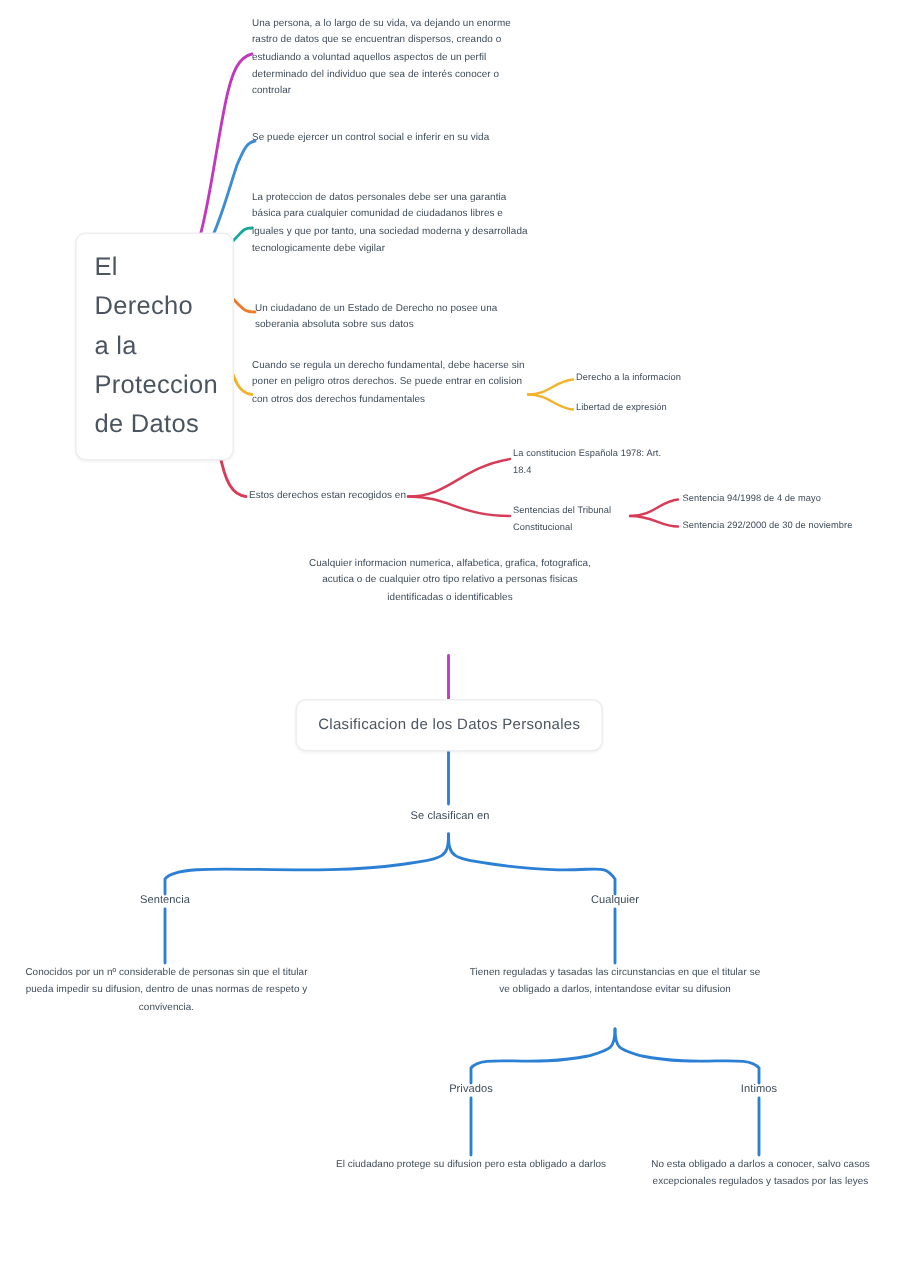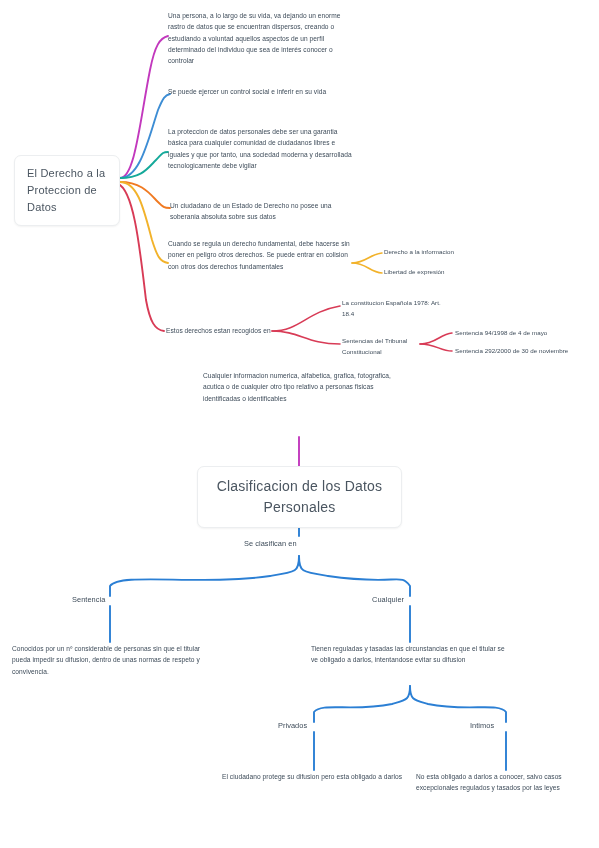--- a/index.html
+++ b/index.html
@@ -14,46 +14,47 @@
   #canvas{position:absolute;left:0;top:0;width:599px;height:848px;}
   svg.lines{position:absolute;left:0;top:0;width:599px;height:848px;pointer-events:none;}
   .node{position:absolute;box-sizing:border-box;}
 
   .rootbox{
     background:#ffffff;
     border:1px solid #eceef0;
     border-radius:7px;
     box-shadow:0 1px 2px rgba(0,0,0,0.05);
     color:#4a5560;
-    font-size:11px;
+    font-size:17px;
     line-height:1.55;
     padding:9px 12px;
     letter-spacing:0.2px;
+    margin-left:36px;
   }
   .topicbox{
     background:#ffffff;
     border:1px solid #eceef0;
     border-radius:7px;
     box-shadow:0 1px 2px rgba(0,0,0,0.05);
     color:#4a5560;
-    font-size:14px;
+    font-size:10px;
     line-height:1.5;
     padding:9px 14px;
     text-align:center;
     letter-spacing:0.2px;
   }
   .txt{
     font-size:6.6px;
     line-height:1.72;
     color:#3d4b59;
     letter-spacing:0.05px;
   }
   .txt.sm{font-size:6.2px;line-height:1.7;}
   .txt.mid{font-size:7.4px;line-height:1.7;}
-  .center{text-align:left;}
+  .center{text-align:center;}
 </style>
 </head>
 <body>
 
 <div id="canvas">
 
   <svg class="lines" viewBox="0 0 599 848">
 
     <path d="M120,178 C135,178 140,120 150,70 C155,45 160,38 168,36" stroke="#c238bd" stroke-width="1.9" fill="none" stroke-linecap="round"></path>
 

